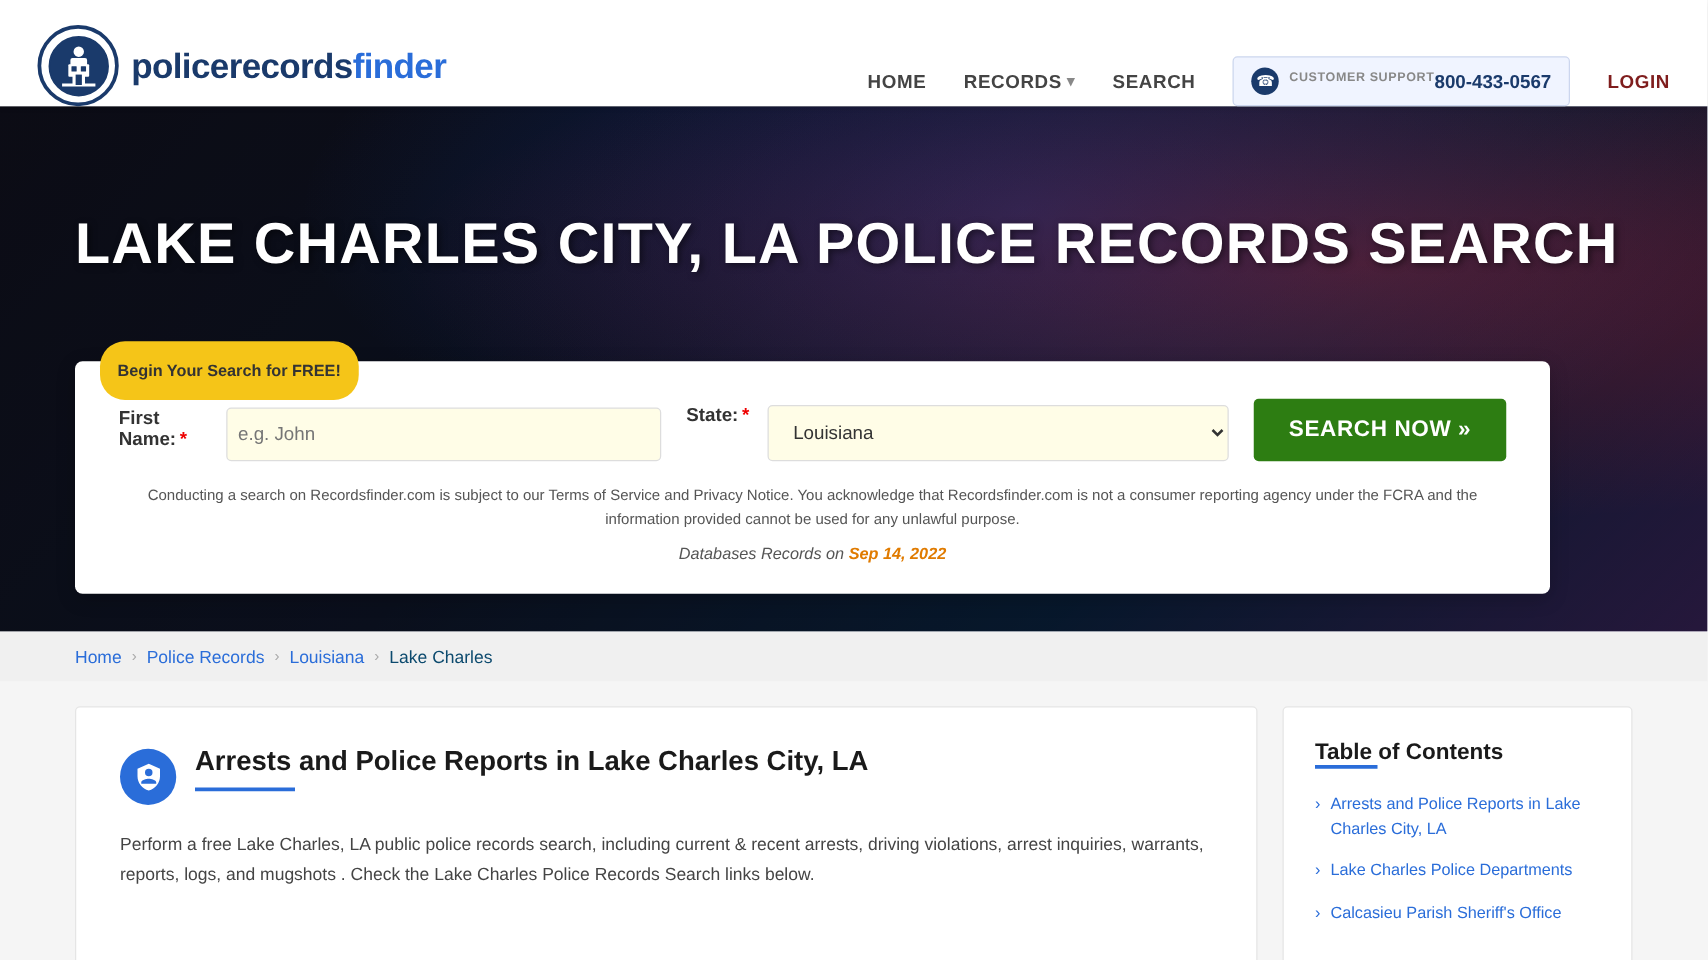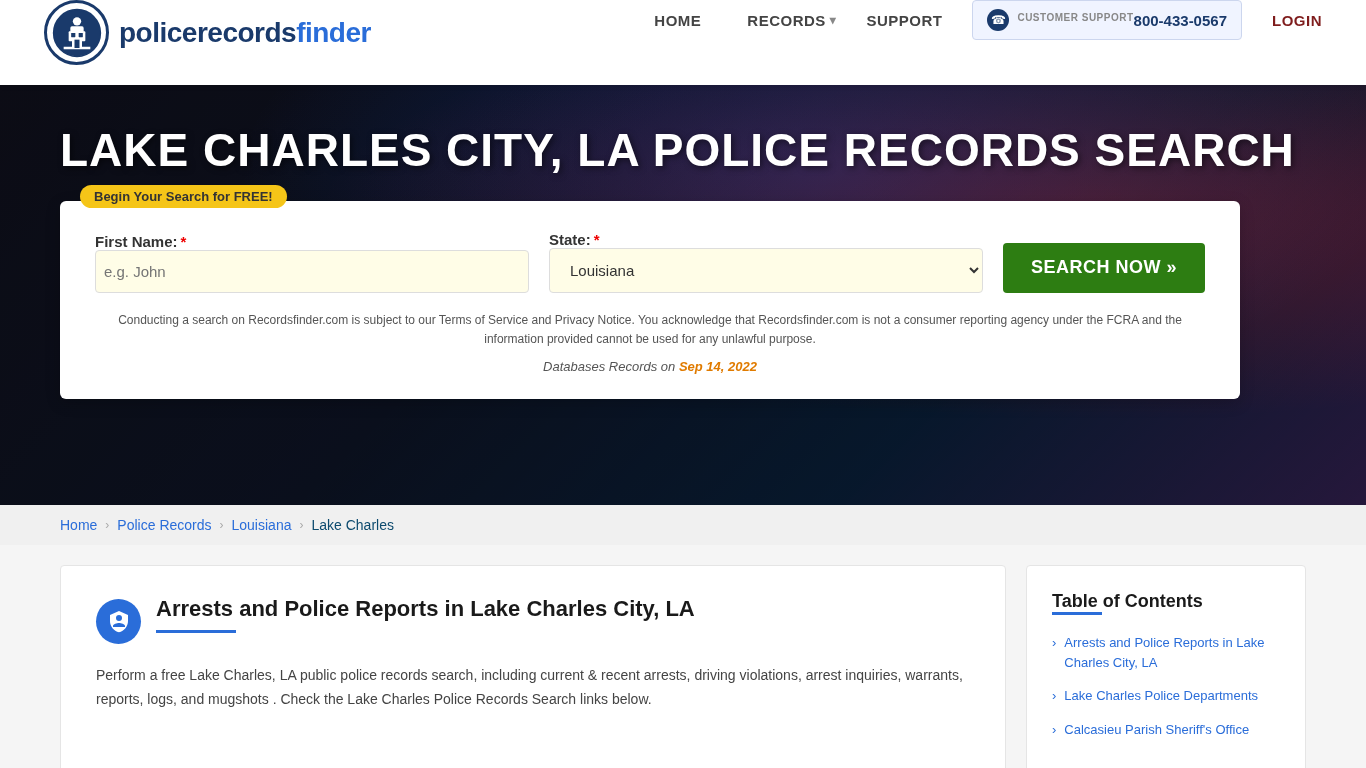--- a/index.html
+++ b/index.html
@@ -3,23 +3,23 @@
   <meta charset="utf-8">
   <style>
     * { margin: 0; padding: 0; box-sizing: border-box; }
     body { font-family: Arial, sans-serif; font-size: 14px; color: #333; background: #f5f5f5; }
 
     
     #header {
       background: #fff;
       height: 85px;
       display: flex;
-      align-items: flex-start;
+      align-items: flex-end;
       justify-content: space-between;
-      padding: 0 44px;
+      padding: 0 30px;
       box-shadow: 0 2px 4px rgba(0,0,0,0.1);
       position: relative;
       z-index: 10;
     }
     #logo-area {
       display: flex;
       align-items: center;
       gap: 10px;
     }
     #logo-icon {
@@ -53,21 +53,20 @@
       font-weight: 700;
       color: #444;
       text-decoration: none;
       letter-spacing: 0.5px;
       cursor: pointer;
     }
     .nav-records {
       display: flex;
       align-items: center;
       gap: 4px;
-      margin-left: 16px;
     }
     .nav-records .chevron { font-size: 12px; color: #888; }
 
     #customer-support {
       display: flex;
       align-items: center;
       gap: 8px;
       background: #f0f4ff;
       border: 1px solid #ccd6ee;
       border-radius: 4px;
@@ -124,21 +123,21 @@
     
     #hero::before {
       content: '';
       position: absolute;
       top: 0; right: 0; bottom: 0; left: 0;
       background:
         radial-gradient(ellipse at 80% 30%, rgba(220,30,30,0.3) 0%, transparent 50%),
         radial-gradient(ellipse at 60% 20%, rgba(30,80,220,0.3) 0%, transparent 50%);
       z-index: 0;
     }
-    #hero > * { position: relative; z-index: 1; }
+    #hero > * { position: relative; z-index: 1; margin-top: 44px; }
 
     #hero-title {
       font-size: 46px;
       font-weight: 900;
       color: #fff;
       text-transform: uppercase;
       letter-spacing: 1px;
       text-shadow: 2px 2px 6px rgba(0,0,0,0.5);
       margin-bottom: 25px;
       line-height: 1.1;
@@ -155,33 +154,33 @@
       box-shadow: 0 4px 15px rgba(0,0,0,0.2);
     }
     #free-badge {
       position: absolute;
       top: -16px;
       left: 20px;
       background: #f5c518;
       color: #333;
       font-size: 13px;
       font-weight: 700;
-      padding: 4px 14px;
+      padding: 16px 14px;
       border-radius: 20px;
     }
     #search-fields {
       display: flex;
       gap: 20px;
       align-items: flex-end;
       margin-bottom: 18px;
     }
     .field-group {
       display: flex;
-      flex-direction: column;
-      gap: 0;
+      flex-direction: row;
+      gap: 14px;
       flex: 1;
     }
     .field-label {
       font-size: 15px;
       font-weight: 600;
       color: #333;
     }
     .field-label span.req { color: #e00; margin-left: 3px; }
     .field-input {
       width: 100%;
@@ -351,21 +350,21 @@
       <span class="bold">policerecords</span><span class="finder">finder</span>
     </div>
   </div>
 
   <nav id="nav">
     <a class="nav-link">HOME</a>
     <div class="nav-link nav-records">
       <span>RECORDS</span>
       <span class="chevron">▾</span>
     </div>
-    <a class="nav-link">SUPPORT</a>
+    <a class="nav-link">SEARCH</a>
     <div id="customer-support">
       <div class="phone-icon">☎</div>
       <div class="support-text">
         <span class="support-label">CUSTOMER SUPPORT</span>
         <span class="support-number">800-433-0567</span>
       </div>
     </div>
     <div id="login-btn">LOGIN</div>
   </nav>
 </header>

